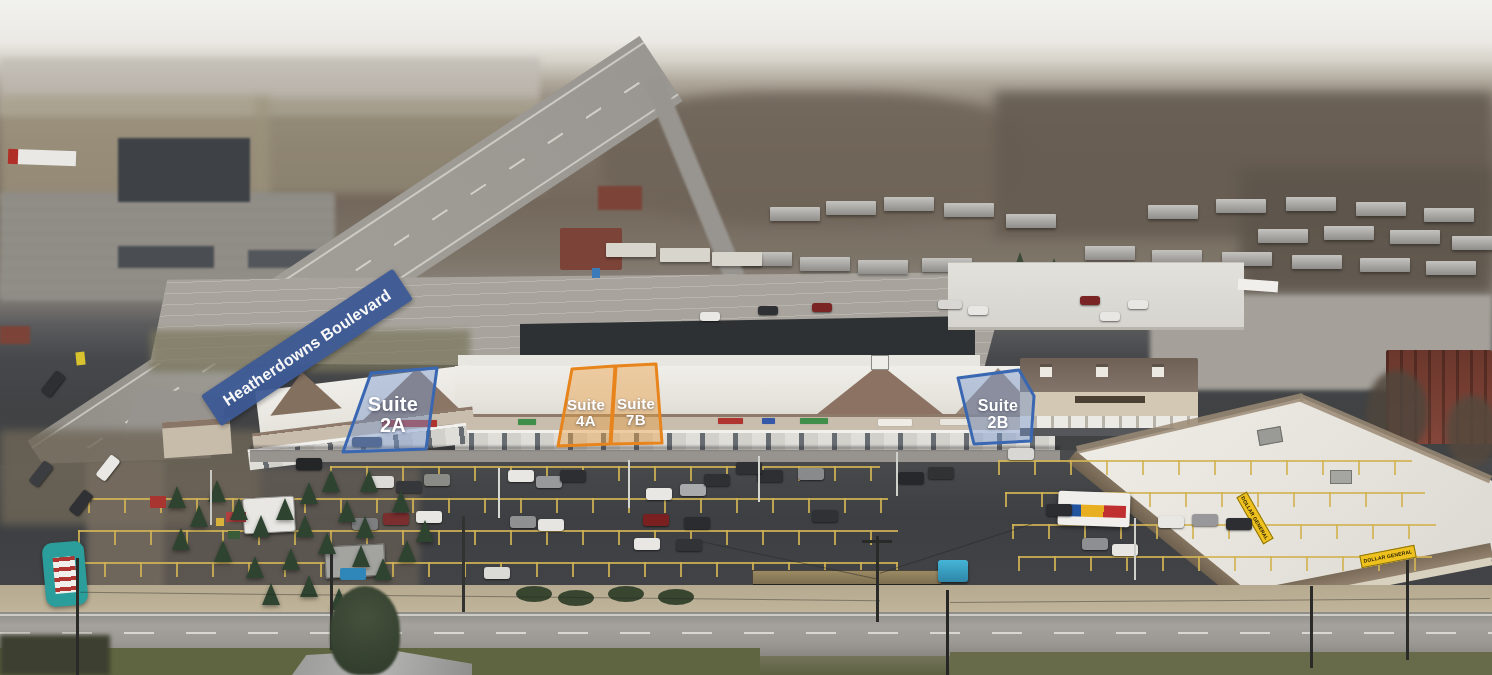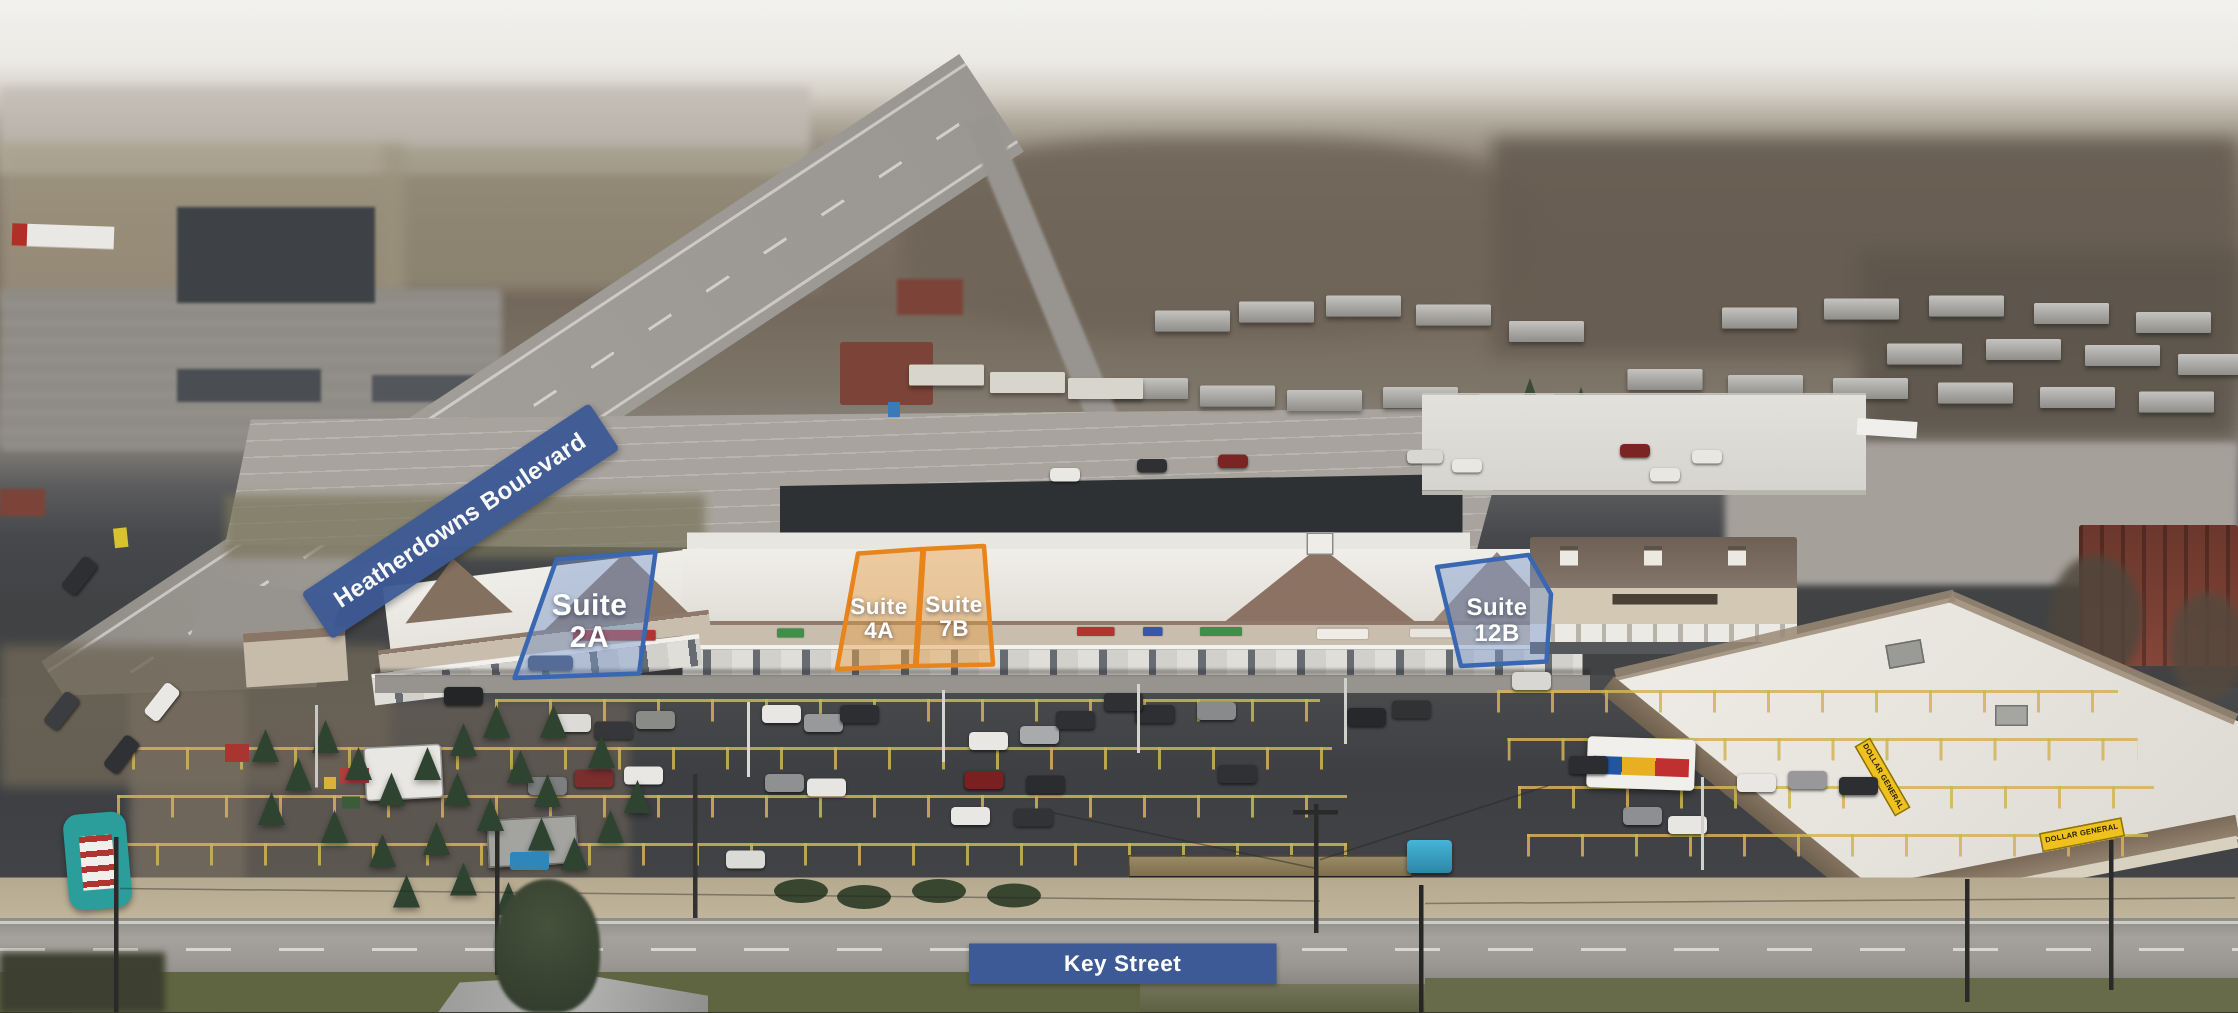--- a/index.html
+++ b/index.html
@@ -172,25 +172,24 @@
   <div class="slabel" style="left:556px;top:397px;width:60px;font-size:15px;">
     <span>Suite</span><br>
     <span>4A</span>
   </div>
   <div class="slabel" style="left:606px;top:396px;width:60px;font-size:15px;">
     <span>Suite</span><br>
     <span>7B</span>
   </div>
   <div class="slabel" style="left:960px;top:398px;width:76px;font-size:16px;">
     <span>Suite</span><br>
-    <span>12B</span>
+    <span>2B</span>
   </div>
 
   <div class="hd-banner">Heatherdowns Boulevard</div>
-  <div class="key-sign">Key Street</div>
 <div class="prow" style="left: 330px; top: 466px; width: 550px;"></div>
     <div class="prow" style="left: 998px; top: 460px; width: 414px;"></div>
     <div class="prow" style="left: 88px; top: 498px; width: 800px;"></div>
     <div class="prow" style="left: 1005px; top: 492px; width: 420px;"></div>
     <div class="prow" style="left: 78px; top: 530px; width: 820px;"></div>
     <div class="prow" style="left: 1012px; top: 524px; width: 424px;"></div>
     <div class="prow" style="left: 68px; top: 562px; width: 830px;"></div>
     <div class="prow" style="left: 1018px; top: 556px; width: 414px;"></div>
     <div class="prow" style="left: 56px; top: 592px; width: 470px;"></div>
     <div class="prow" style="left: 1160px; top: 588px; width: 270px;"></div>

